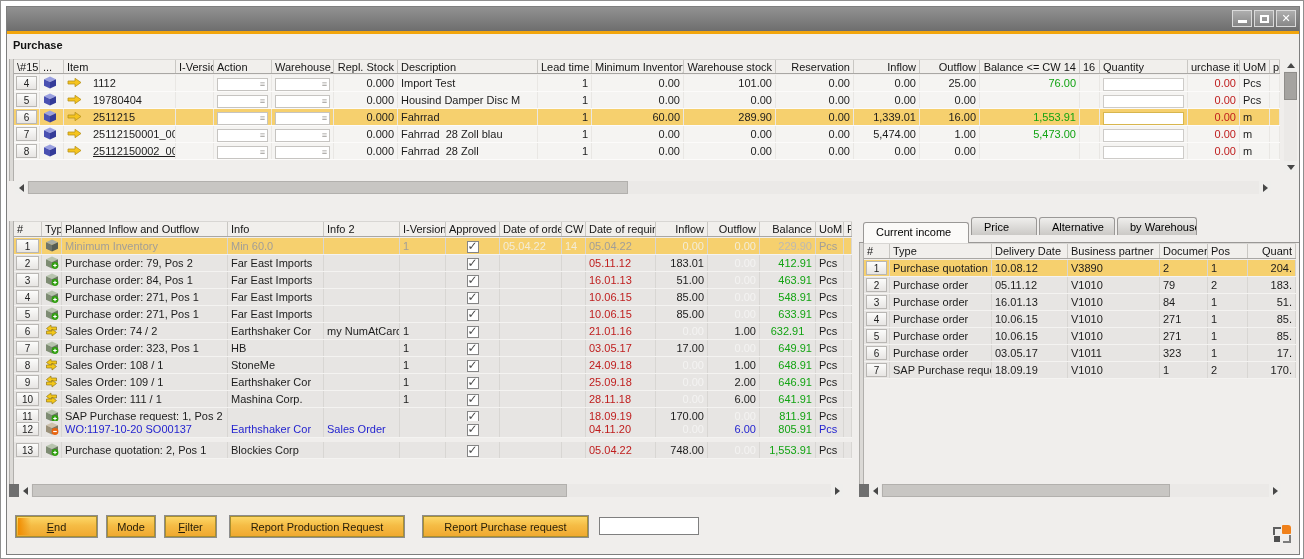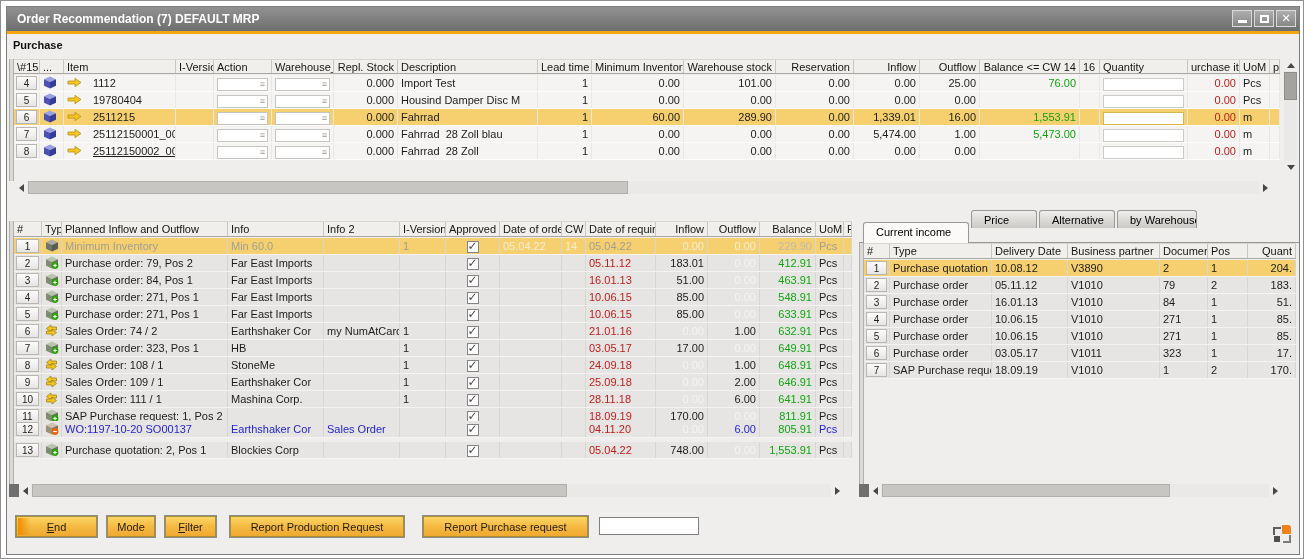--- a/index.html
+++ b/index.html
@@ -53,21 +53,21 @@
   .sbthumb{position:absolute;top:0;bottom:0;background:#c8c6c3;border:1px solid #b2b0ad;box-sizing:border-box;}
   .vthumb{position:absolute;left:0;right:0;background:#a5a3a0;border:1px solid #8f8d8a;box-sizing:border-box;}
   .sbblock{width:10px;background:#6f6f6f;flex:0 0 auto;}
   .tl{width:0;height:0;border-top:4px solid transparent;border-bottom:4px solid transparent;border-right:5px solid #474747;}
   .trr{width:0;height:0;border-top:4px solid transparent;border-bottom:4px solid transparent;border-left:5px solid #474747;}
   .tu{width:0;height:0;border-left:4px solid transparent;border-right:4px solid transparent;border-bottom:5px solid #474747;}
   .tdn{width:0;height:0;border-left:4px solid transparent;border-right:4px solid transparent;border-top:5px solid #474747;}
   
   .tab{position:absolute;box-sizing:border-box;border:1px solid #9a9896;border-bottom:none;border-radius:3px 3px 0 0;font-size:11px;padding:3px 0 0 12px;white-space:pre;overflow:hidden;cursor:pointer;}
   .tab.active{top:215px;height:21px;background:#fbfaf8;z-index:3;}
-  .tab.inactive{top:203px;height:18px;background:linear-gradient(#efeeec,#cbc9c6);z-index:1;}
+  .tab.inactive{top:210px;height:18px;background:linear-gradient(#efeeec,#cbc9c6);z-index:1;}
   .tabline{position:absolute;height:1px;background:#9a9896;z-index:2;}
   
   .fbtn{position:absolute;top:508px;height:23px;box-sizing:border-box;border:1px solid #8d8d8d;outline:1px solid #a98f2f;outline-offset:-2px;background:linear-gradient(#fdda6a,#f5bc45 45%,#efa72e);font-size:11px;color:#241d08;display:flex;align-items:center;justify-content:center;cursor:pointer;font-family:inherit;}
   .fbtn.primary::before{content:"";position:absolute;left:2px;top:2px;bottom:2px;width:13px;background:linear-gradient(90deg,#f08c00,rgba(240,140,0,0));}
   .fbtn u{text-decoration:underline;}
   .finput{position:absolute;left:592px;top:510px;width:100px;height:18px;border:1px solid #7f7f7f;background:#fff;box-sizing:border-box;font-size:11px;padding:0 3px;}
   
   .corner{position:absolute;left:1266px;top:518px;width:18px;height:18px;cursor:pointer;}
   .corner span{position:absolute;box-sizing:border-box;}
   .cn1{left:0;top:2px;width:8px;height:8px;border-top:2px solid #5f5f5f;border-left:2px solid #5f5f5f;}
@@ -75,21 +75,20 @@
   .cn3{left:1px;top:11px;width:6px;height:6px;background:#4f4f4f;}
   .cn4{left:10px;top:10px;width:8px;height:8px;border-right:2px solid #7c7c7c;border-bottom:2px solid #7c7c7c;}
 </style>
 </head>
 <body>
 
 <div class="frame">
   <div class="window">
 
     <div class="titlebar">
-      <span class="title">Order Recommendation (7) DEFAULT MRP</span>
       <span class="winbtns">
         <span class="wb">
             <span class="g-min"></span>
           </span>
         <span class="wb">
             <span class="g-max"></span>
           </span>
         <span class="wb">
             <span class="g-x">✕</span>
           </span>
@@ -429,21 +428,21 @@
           <div class="c" style="width: 166px;">Sales Order: 74 / 2</div>
           <div class="c" style="width: 96px;">Earthshaker Cor</div>
           <div class="c" style="width: 76px;">my NumAtCard-74</div>
           <div class="c" style="width: 46px;">1</div>
           <div class="c ccenter" style="width: 54px;"><div class="cbx checked"></div></div>
           <div class="c" style="width: 62px;"></div>
           <div class="c" style="width: 24px;"></div>
           <div class="c red" style="width: 70px;">21.01.16</div>
           <div class="c faint" style="width: 52px; text-align: right;">0.00</div>
           <div class="c" style="width: 52px; text-align: right;">1.00</div>
-          <div class="c green" style="width: 56px; text-align: right;">632.91</div>
+          <div class="c green" style="width: 56px; text-align: center;">632.91</div>
           <div class="c" style="width: 28px;">Pcs</div>
           <div class="c" style="width: 8px;"></div>
         </div>
         <div class="grid-row" style="top: 119px; height: 17px;">
           <div class="c rncell" style="width: 28px;"><div class="rnbtn">7</div></div>
           <div class="c icell" style="width: 20px;"><span><svg width="14" height="13" viewBox="0 0 14 13">
                 <polygon points="7,0.5 13,3.2 7,6 1,3.2" fill="#b8c4ae"></polygon>
                 <polygon points="1,3.2 7,6 7,12.5 1,9.8" fill="#7e8c73"></polygon>
                 <polygon points="13,3.2 7,6 7,12.5 13,9.8" fill="#67765d"></polygon>
                 <circle cx="10" cy="9.5" r="3.4" fill="#2f9e0e"></circle>

